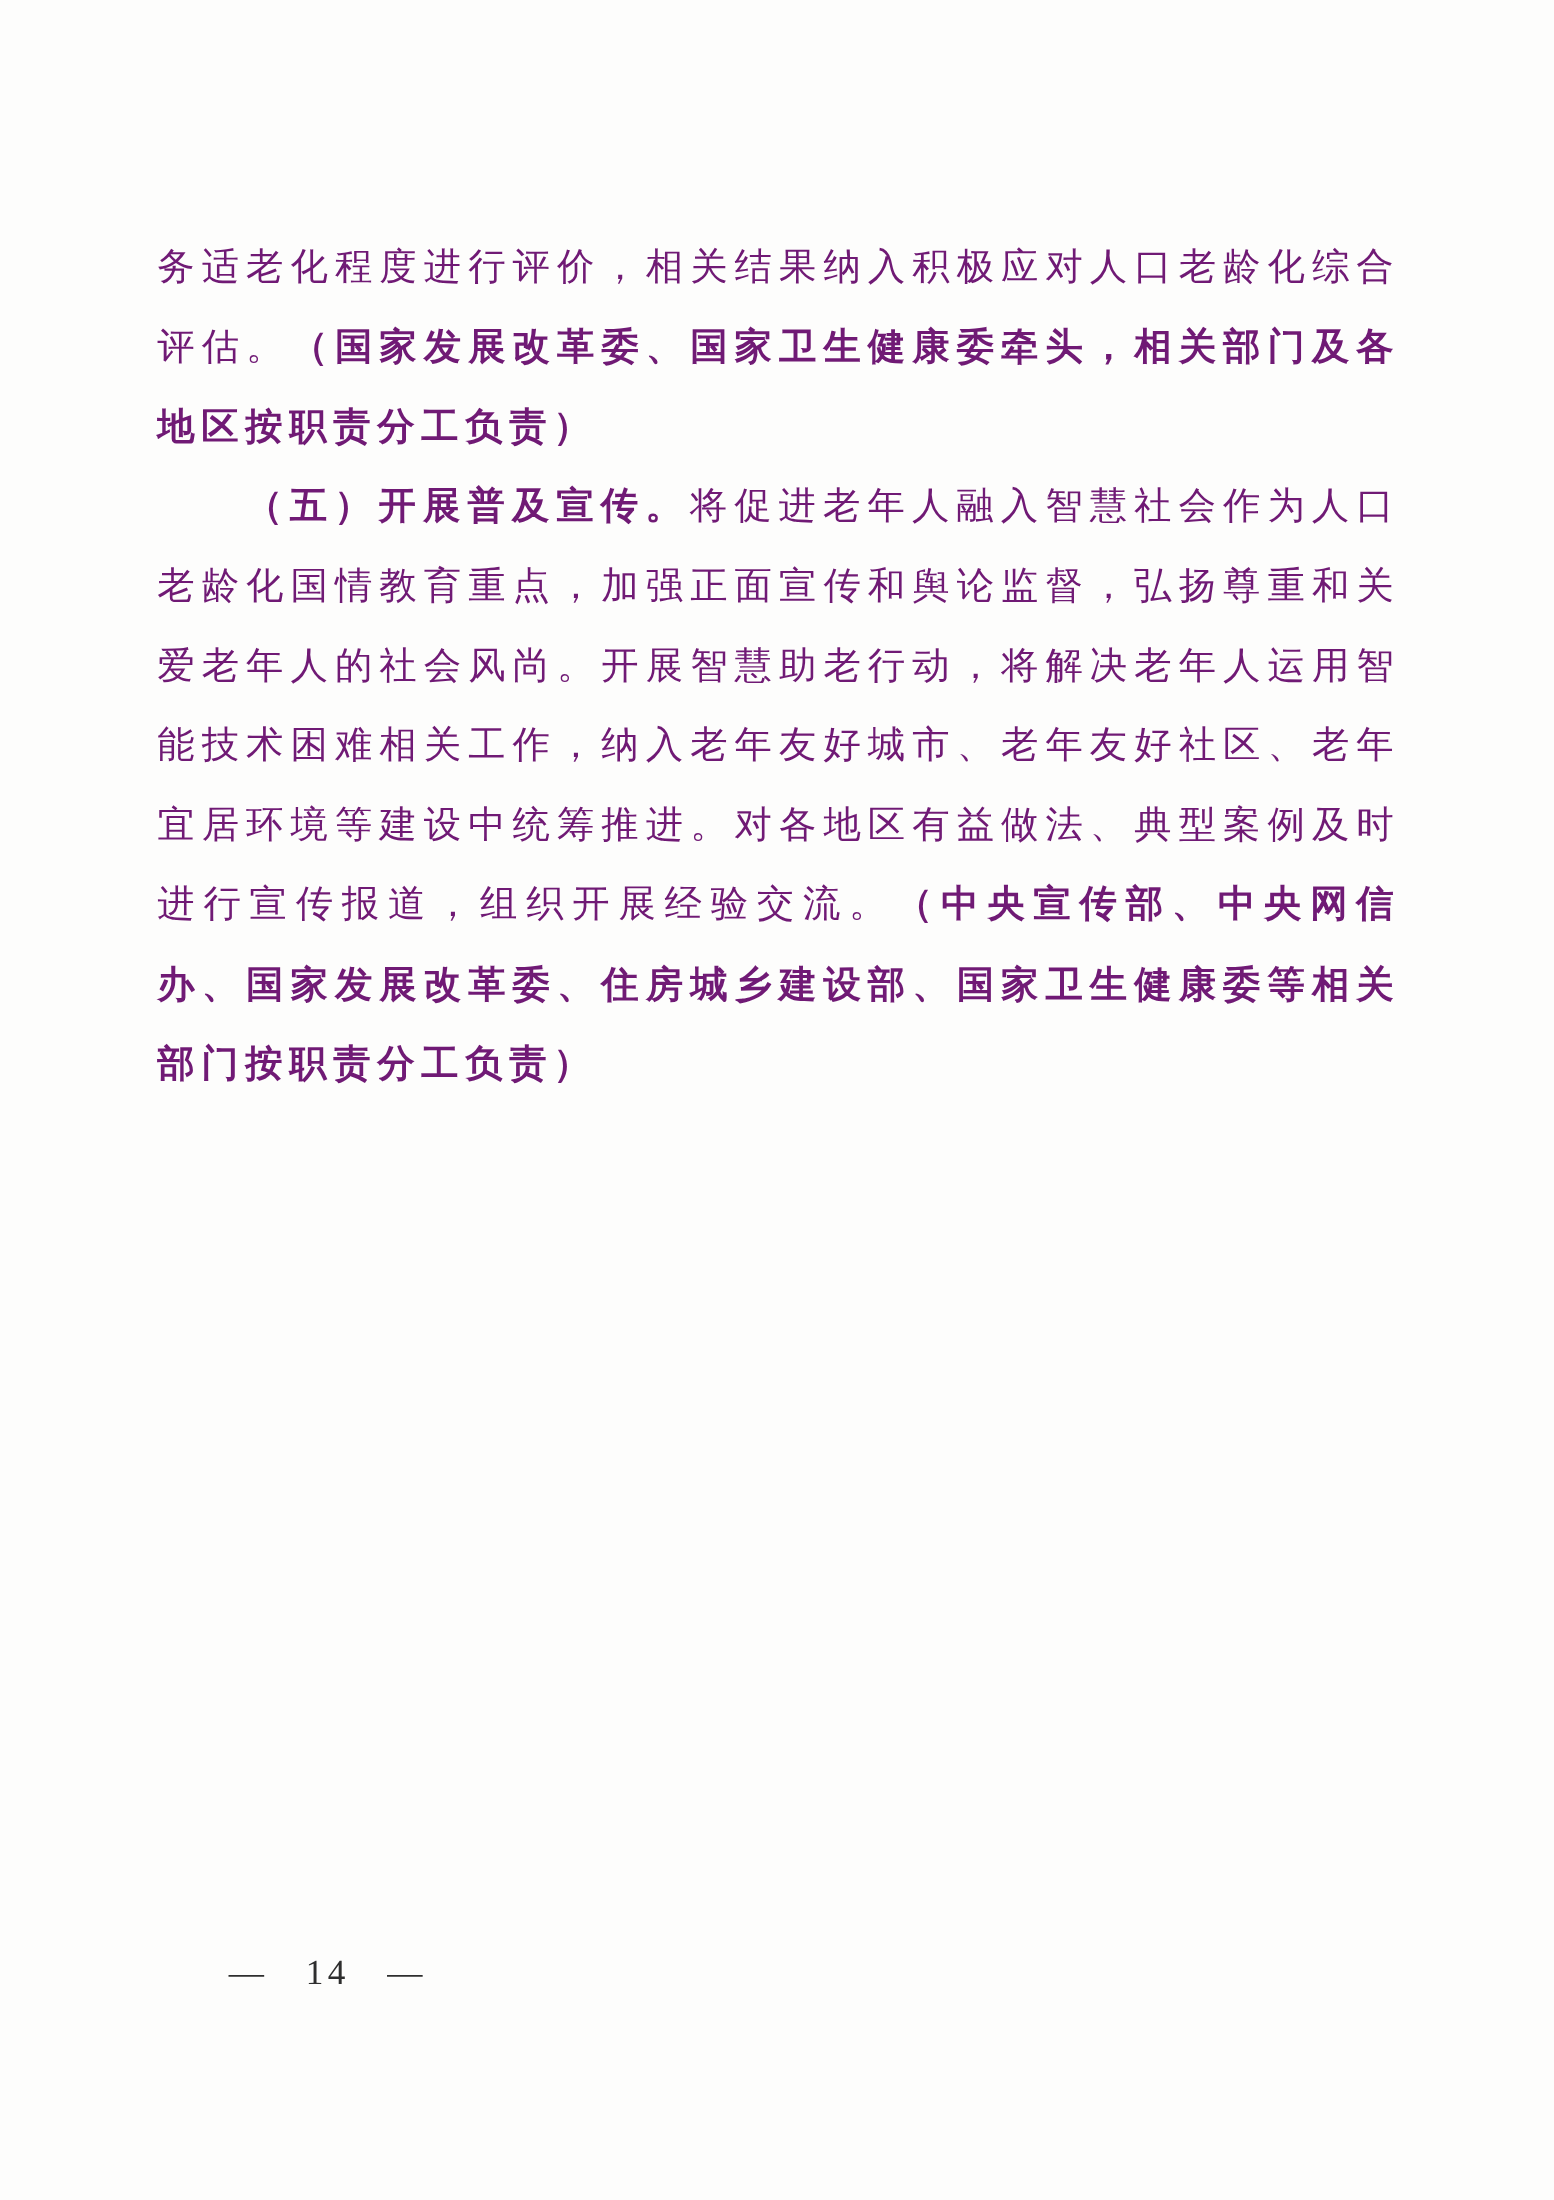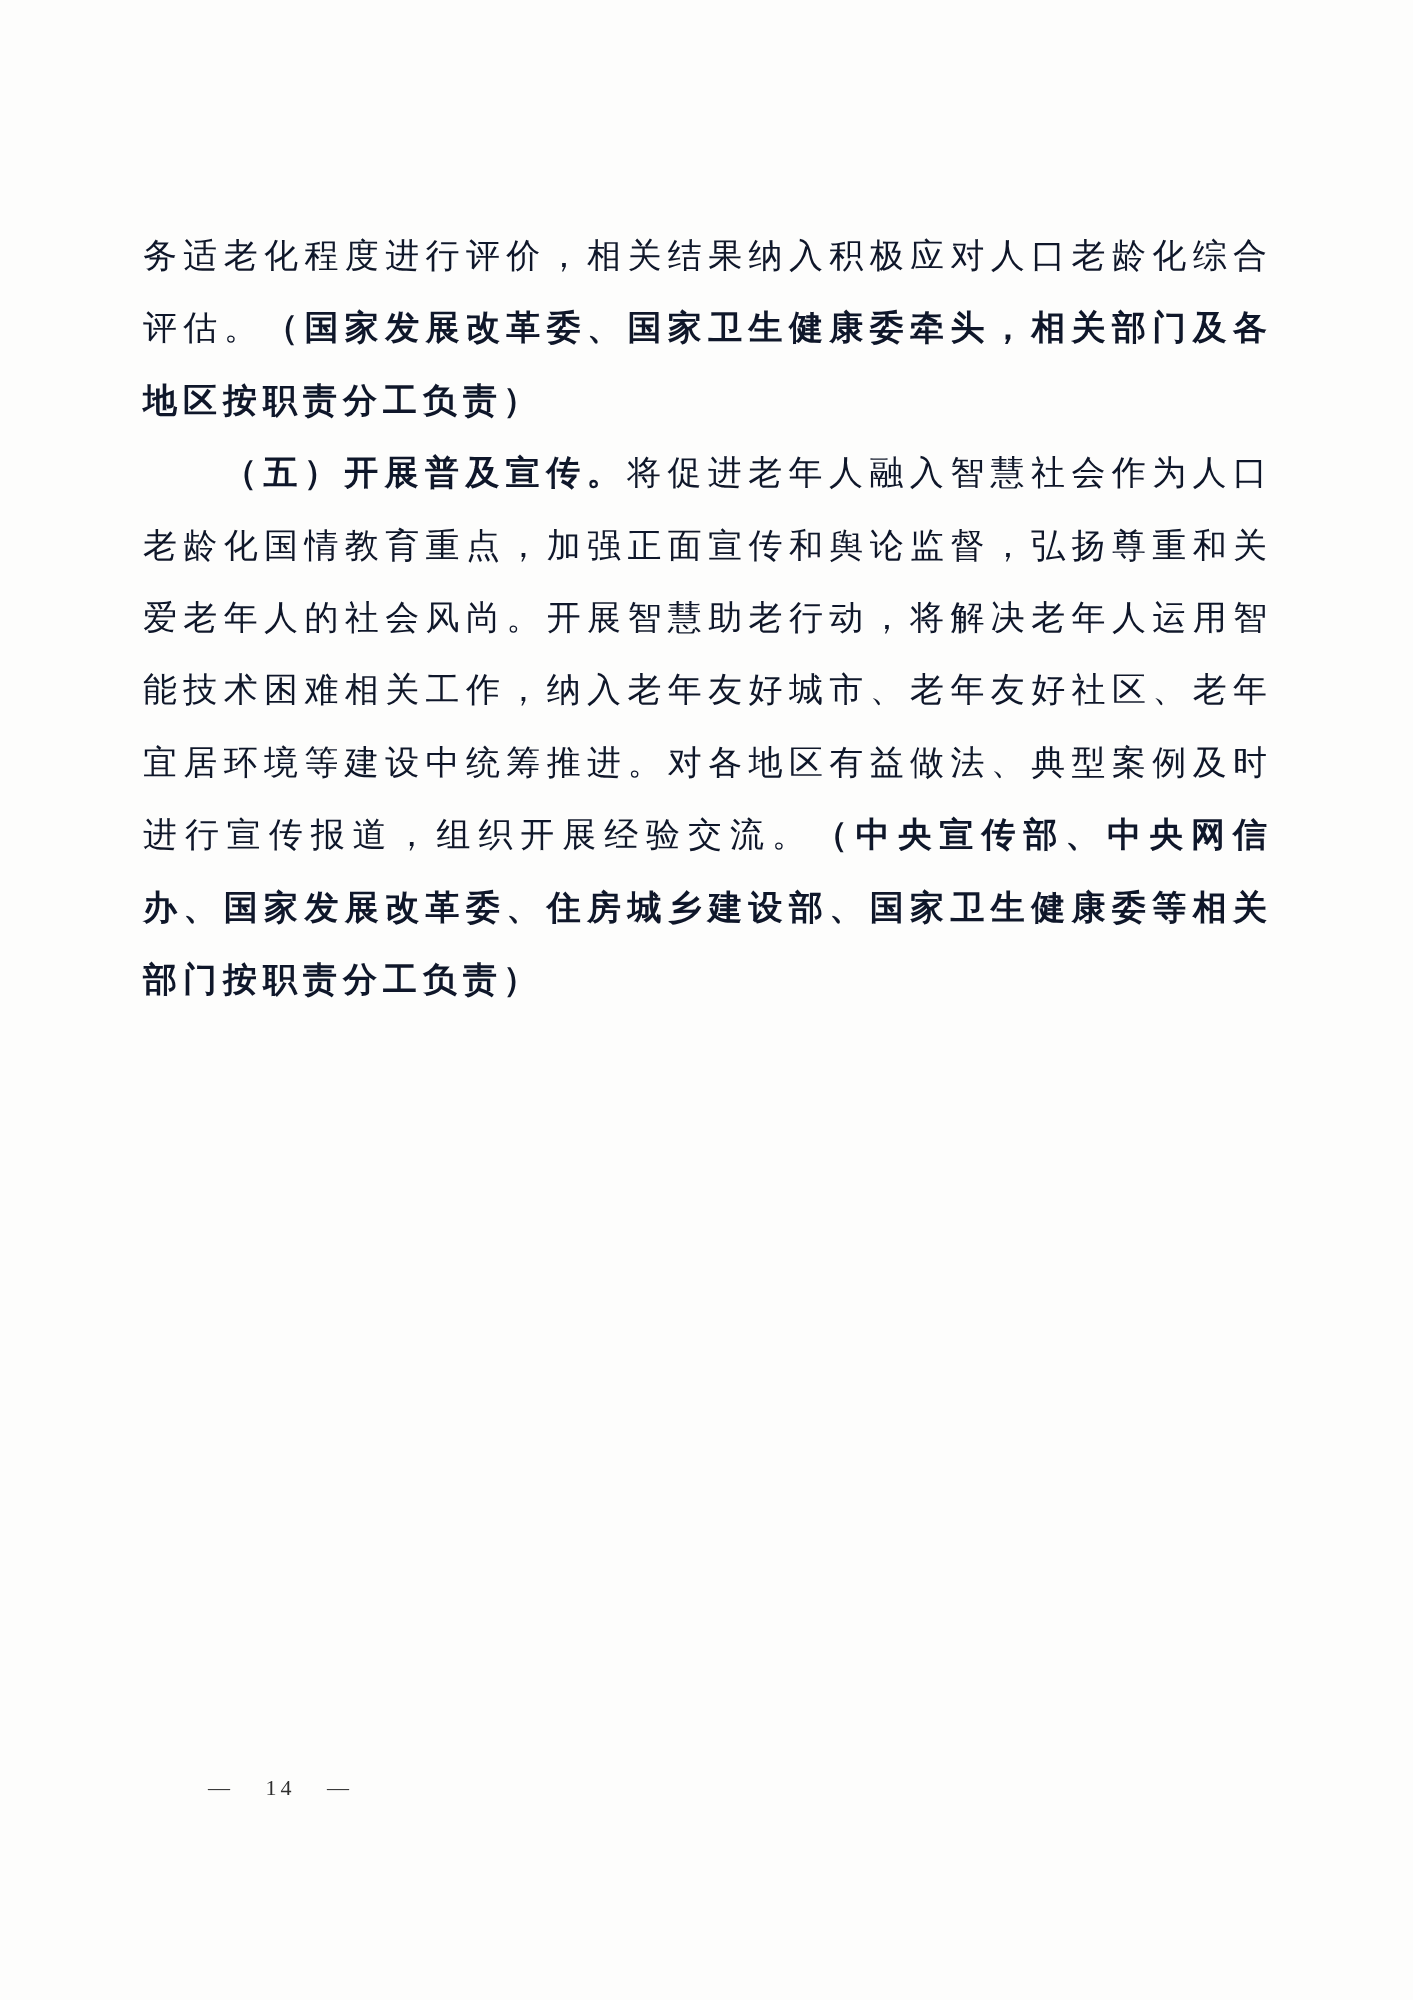--- a/index.html
+++ b/index.html
@@ -13,43 +13,43 @@
     width: 1413px;
     height: 2000px;
     margin: 0 auto;
     background: #fdfdfc;
     overflow: hidden;
     box-shadow: 0 0 8px rgba(0,0,0,0.15);
   }
   .body-text {
     position: absolute;
     left: 143px;
-    top: 220px;
+    top: 208px;
     width: 1130px;
     font-size: 34px;
     line-height: 72.4px;
     letter-spacing: 6px;
-    color: #0f172a;
+    color: #701a75;
     text-align: justify;
     text-justify: inter-character;
   }
   p.para {
     margin: 0;
     padding: 0;
   }
   p.para.indent {
     text-indent: 80px;
   }
   .run { font-weight: normal; }
   .run.bold { font-weight: bold; }
   .page-footer {
     position: absolute;
     left: 208px;
     top: 1775px;
-    font-size: 22px;
+    font-size: 32px;
     color: #2e2e2e;
     letter-spacing: 4px;
     word-spacing: 22px;
     white-space: pre;
   }
 </style>
 </head>
 <body>
 
 <div class="page">

